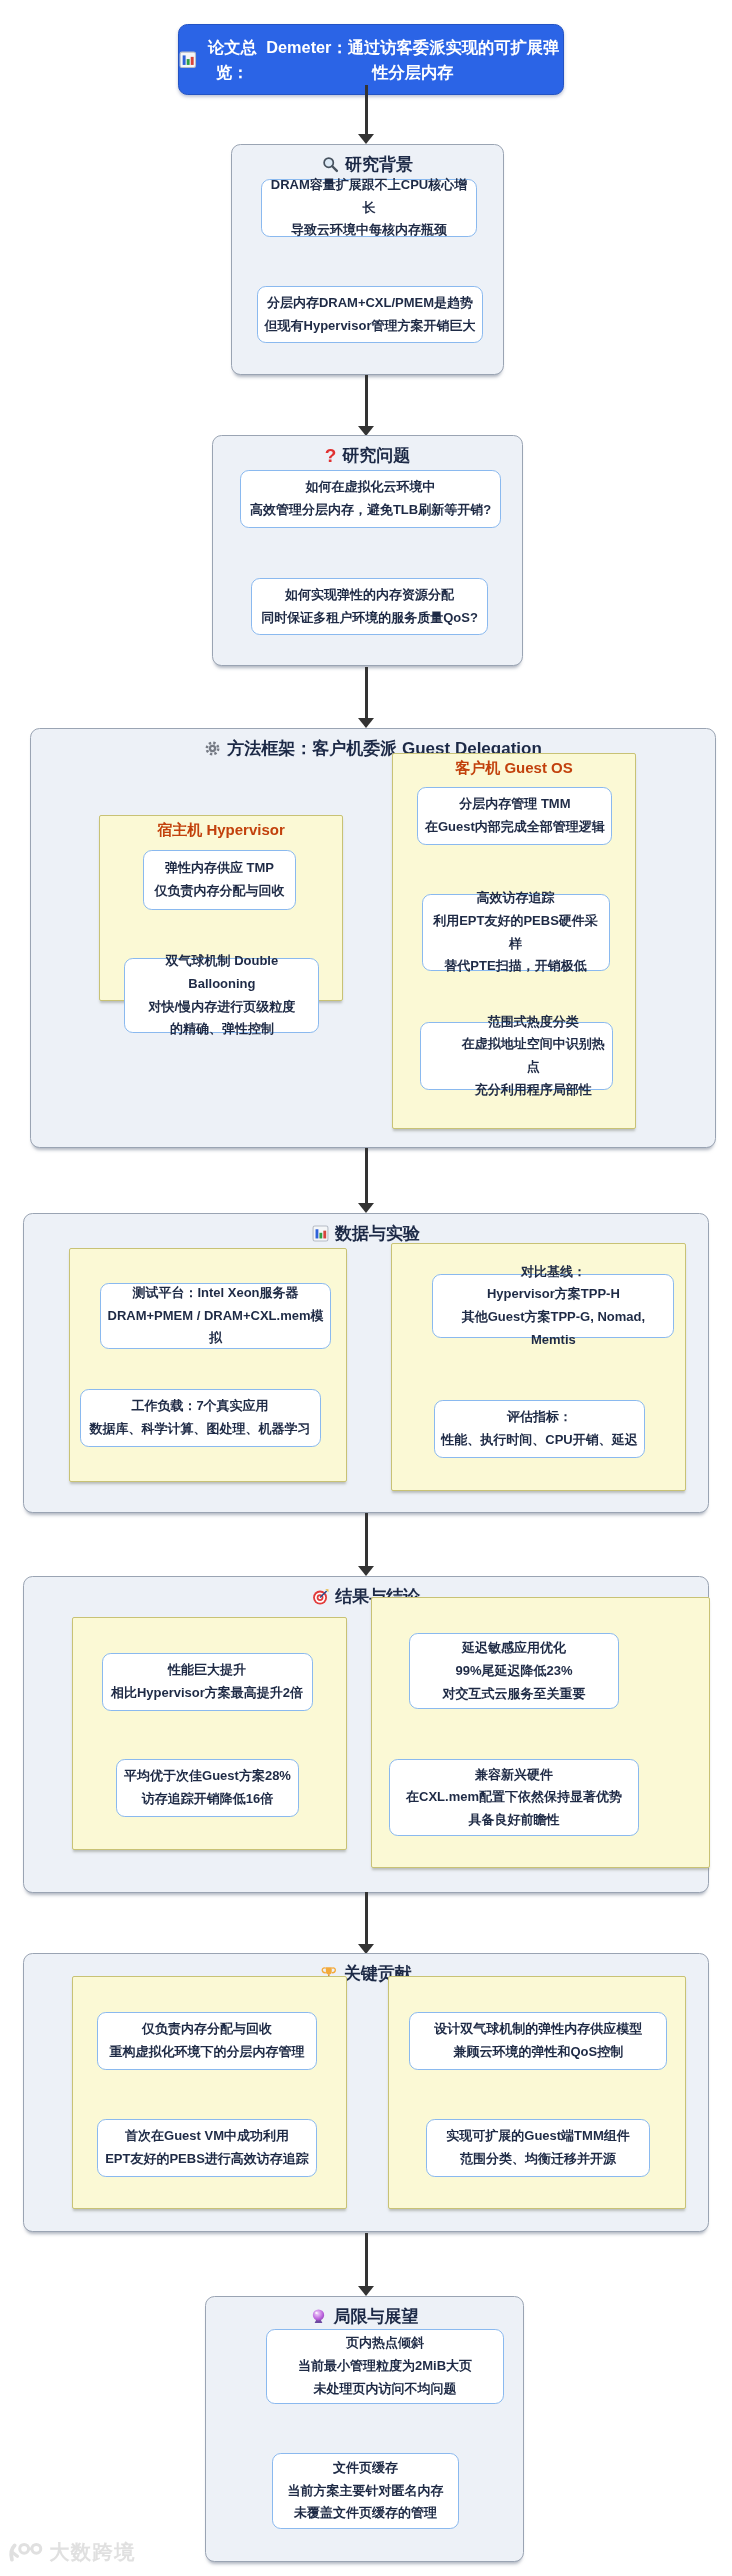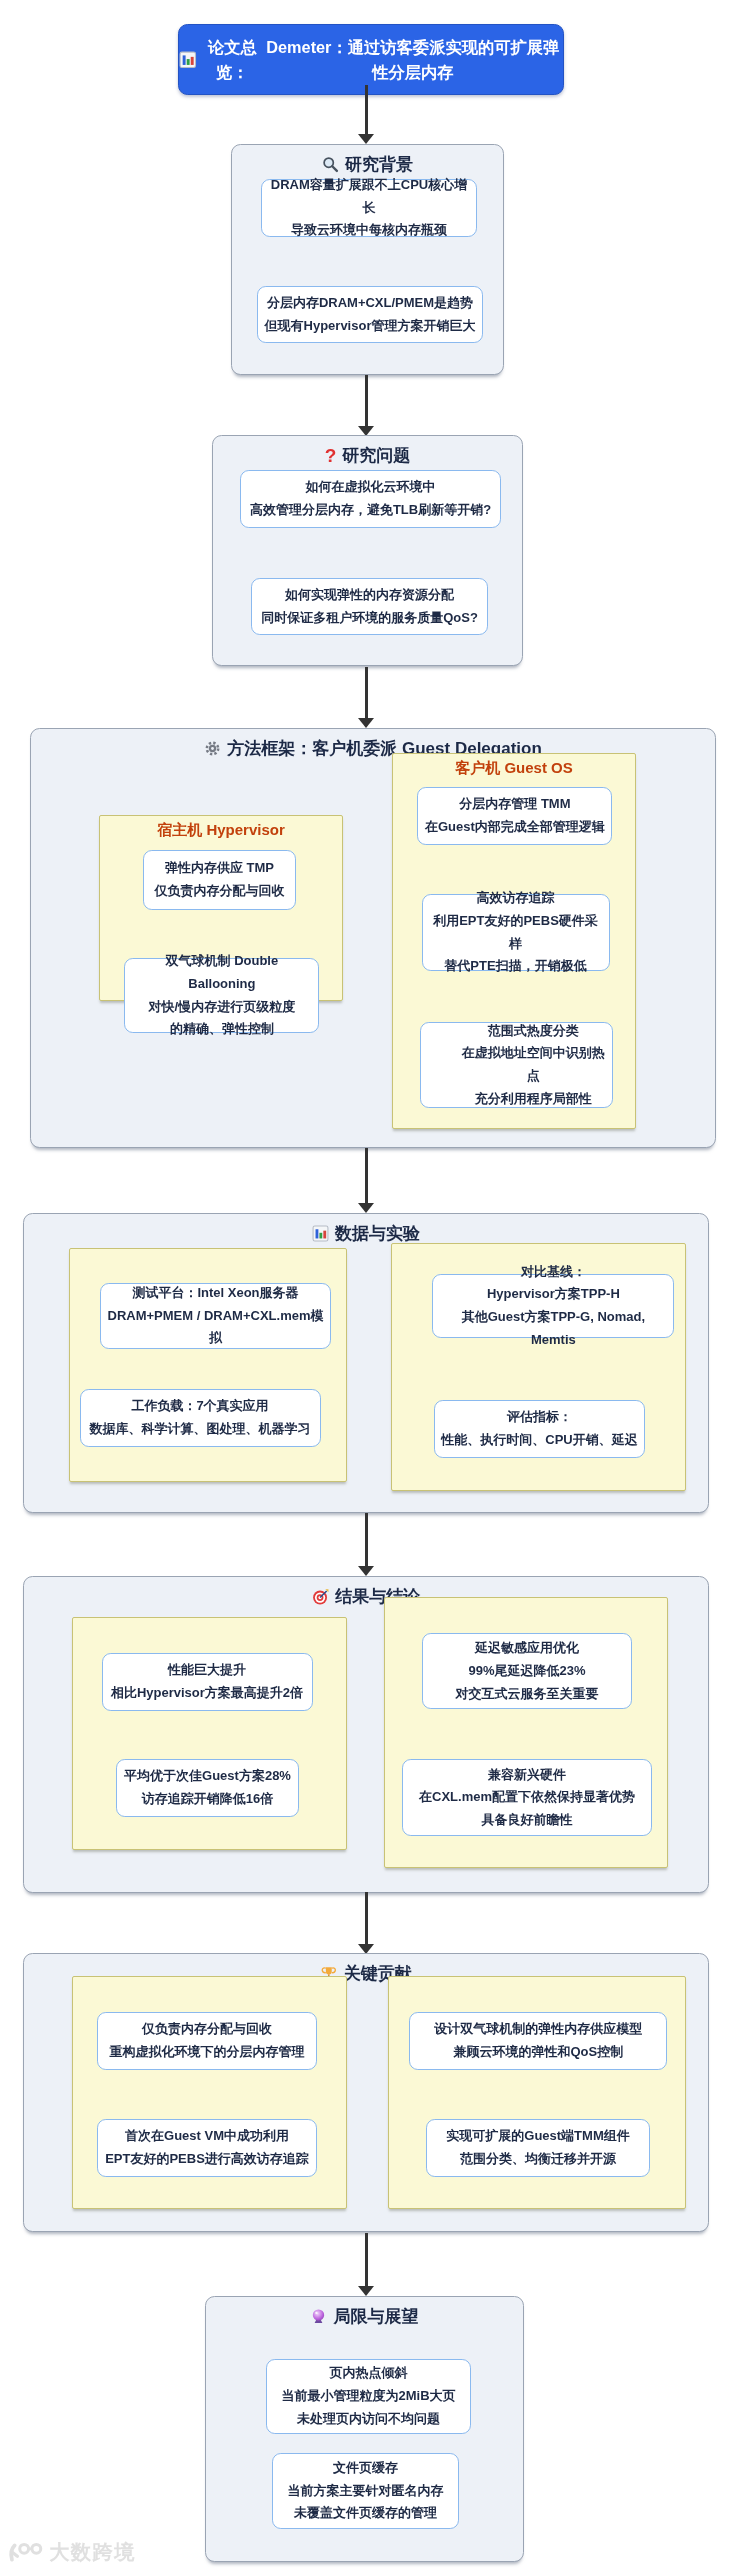--- a/index.html
+++ b/index.html
@@ -130,21 +130,21 @@
 的精确、弹性控制</div>
     </div>
 
     <div class="group" style="left:361px;top:24px;width:244px;height:376px;">
       <div class="group-title">客户机 Guest OS</div>
       <div class="card" style="left:24.4px;top:33px;width:195px;height:58px;text-align:center;">分层内存管理 TMM
 在Guest内部完成全部管理逻辑</div>
       <div class="card" style="left:28.5px;top:140px;width:188px;height:77px;">高效访存追踪
 利用EPT友好的PEBS硬件采样
 替代PTE扫描，开销极低</div>
-      <div class="card" style="left:26.5px;top:268px;width:193px;height:86px;padding-left:40px;">范围式热度分类
+      <div class="card" style="left:26.5px;top:268px;width:193px;height:68px;padding-left:40px;">范围式热度分类
 在虚拟地址空间中识别热点
 充分利用程序局部性</div>
     </div>
   </div>
 
   <div>
     <div class="arrow-line" style="top:1148px;height:56px;"></div>
     <div class="arrow-head" style="top:1203px;"></div>
   </div>
 
@@ -193,21 +193,21 @@
       <span>结果与结论</span>
     </div>
 
     <div class="group" style="left:48px;top:40px;width:275px;height:233px;">
       <div class="card" style="left:28.5px;top:35px;width:211px;height:58px;">性能巨大提升
 相比Hypervisor方案最高提升2倍</div>
       <div class="card" style="left:43px;top:141px;width:183px;height:58px;">平均优于次佳Guest方案28%
 访存追踪开销降低16倍</div>
     </div>
 
-    <div class="group" style="left:360px;top:20.3px;width:284px;height:271px;">
+    <div class="group" style="left:347px;top:20.3px;width:339px;height:271px;">
       <div class="card" style="left:37px;top:35px;width:210px;height:76px;">延迟敏感应用优化
 99%尾延迟降低23%
 对交互式云服务至关重要</div>
       <div class="card" style="left:17px;top:161px;width:250px;height:77px;">兼容新兴硬件
 在CXL.mem配置下依然保持显著优势
 具备良好前瞻性</div>
     </div>
   </div>
 
   <div>
@@ -257,21 +257,21 @@
             <stop offset="60%" stop-color="#c06ae0"></stop>
             <stop offset="100%" stop-color="#8c3ab5"></stop>
           </radialGradient>
         </defs>
         <path d="M6.5 21 h11 l-2.2 -4 h-6.6 Z" fill="#6d4aa0"></path>
         <circle cx="12" cy="10" r="8" fill="url(#cb)"></circle>
         <circle cx="9" cy="7" r="1.6" fill="#ffffff" opacity="0.8"></circle>
       </svg>
       <span>局限与展望</span>
     </div>
-    <div class="card" style="left:60px;top:32px;width:205px;height:75px;margin-top:30px;">页内热点倾斜
+    <div class="card" style="left:60px;top:32px;width:238px;height:75px;">页内热点倾斜
 当前最小管理粒度为2MiB大页
 未处理页内访问不均问题</div>
     <div class="card" style="left:66px;top:156px;width:187px;height:76px;">文件页缓存
 当前方案主要针对匿名内存
 未覆盖文件页缓存的管理</div>
   </div>
 
   <div class="watermark">
     <svg class="icon" width="37" height="24.4" viewBox="0 0 54 36">
       <path d="M7 29 C4.5 20 7 12 11 8" stroke="#e0e0e0" stroke-width="5.5" fill="none" stroke-linecap="round"></path>

